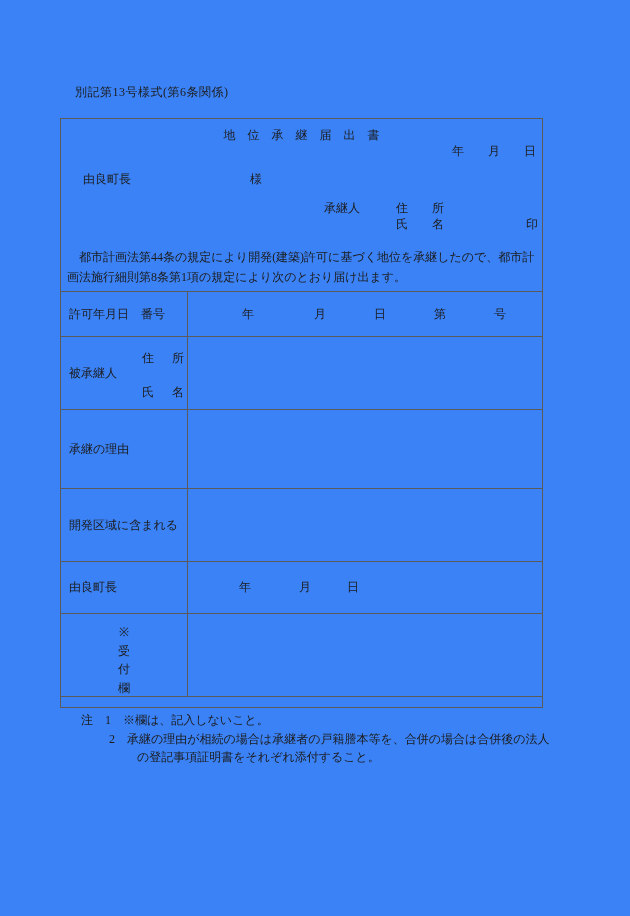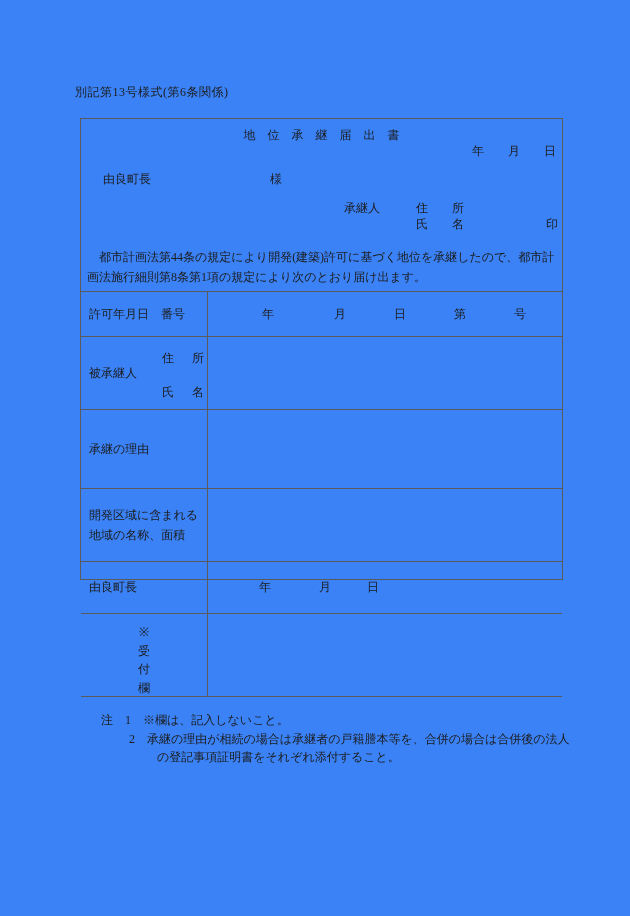--- a/index.html
+++ b/index.html
@@ -10,22 +10,22 @@
     position:relative;
   }
   .sheet { position:relative; width:630px; height:916px; background:#3b82f6; overflow:hidden; }
 
   .form-id {
     position:absolute; left:75px; top:84px;
     font-size:12px; letter-spacing:0.5px; white-space:nowrap;
   }
 
   .outer {
-    position:absolute; left:80px; top:118px;
-    width:483px; height:462px;
+    position:absolute; left:60px; top:118px;
+    width:483px; height:590px;
     border:1px solid #5a5a5a;
   }
 
   .box-title {
     position:absolute; top:8px; left:0; right:0;
     text-align:center; font-size:12px; white-space:nowrap;
   }
   .date-line {
     position:absolute; top:24px; right:6px;
     font-size:12px; white-space:nowrap;
@@ -145,21 +145,20 @@
       </div>
 
       <div class="trow row3">
         <div class="tlabel vcenter pad-label">承継の理由</div>
         <div class="tvalue"></div>
       </div>
 
       <div class="trow row4">
         <div class="tlabel area-label">
           <div>開発区域に含まれる</div>
-          <div>地域の名称、面積</div>
         </div>
         <div class="tvalue"></div>
       </div>
 
       <div class="trow row5">
         <div class="tlabel vcenter pad-label">由良町長</div>
         <div class="tvalue vcenter pad-value5">年　　　　月　　　日</div>
       </div>
 
       <div class="trow row6">

